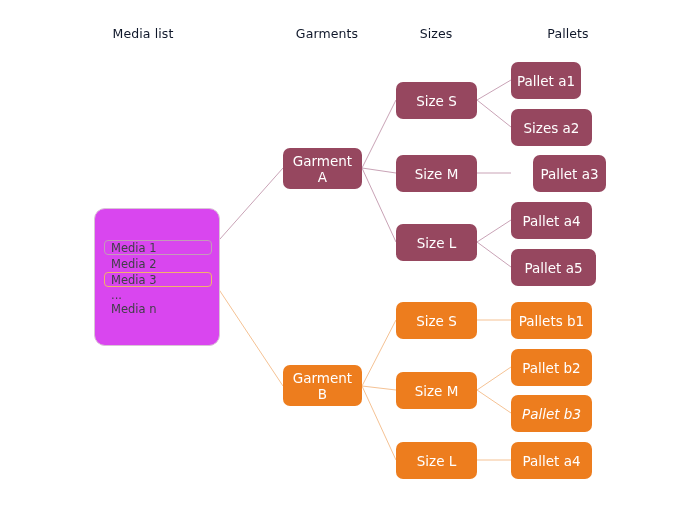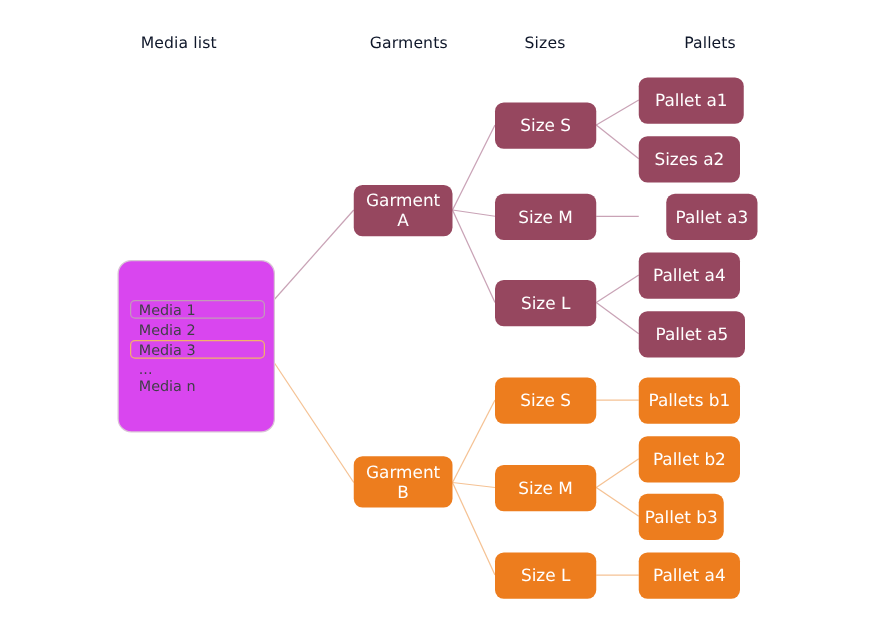--- a/index.html
+++ b/index.html
@@ -170,21 +170,21 @@
   <div class="node purple" style="left:396px; top:82px; width:81px; height:37px;">
     <span>Size S</span>
   </div>
   <div class="node purple" style="left:396px; top:155px; width:81px; height:37px;">
     <span>Size M</span>
   </div>
   <div class="node purple" style="left:396px; top:224px; width:81px; height:37px;">
     <span>Size L</span>
   </div>
 
-  <div class="node purple" style="left:511px; top:62px; width:84px; height:37px;">
+  <div class="node purple" style="left:511px; top:62px; width:70px; height:37px;">
     <span>Pallet a1</span>
   </div>
   <div class="node purple" style="left:511px; top:109px; width:81px; height:37px;">
     <span>Sizes a2</span>
   </div>
   <div class="node purple" style="left:533px; top:155px; width:73px; height:37px;">
     <span>Pallet a3</span>
   </div>
   <div class="node purple" style="left:511px; top:202px; width:81px; height:37px;">
     <span>Pallet a4</span>
@@ -207,20 +207,20 @@
   <div class="node orange" style="left:396px; top:442px; width:81px; height:37px;">
     <span>Size L</span>
   </div>
 
   <div class="node orange" style="left:511px; top:302px; width:81px; height:37px;">
     <span>Pallets b1</span>
   </div>
   <div class="node orange" style="left:511px; top:349px; width:81px; height:37px;">
     <span>Pallet b2</span>
   </div>
-  <div class="node orange" style="left:511px; top:395px; width:68px; height:37px;">
+  <div class="node orange" style="left:511px; top:395px; width:81px; height:37px;font-style:italic;">
     <span>Pallet b3</span>
   </div>
   <div class="node orange" style="left:511px; top:442px; width:81px; height:37px;">
     <span>Pallet a4</span>
   </div>
 
 </div>
 
 </body></html>

